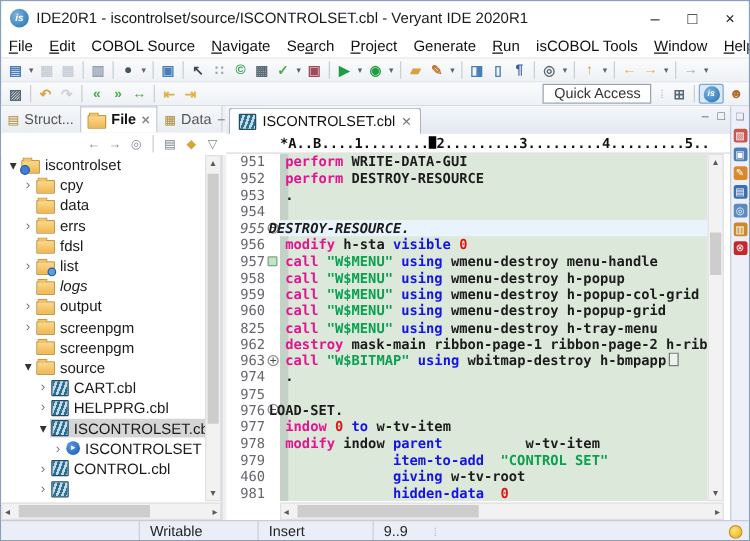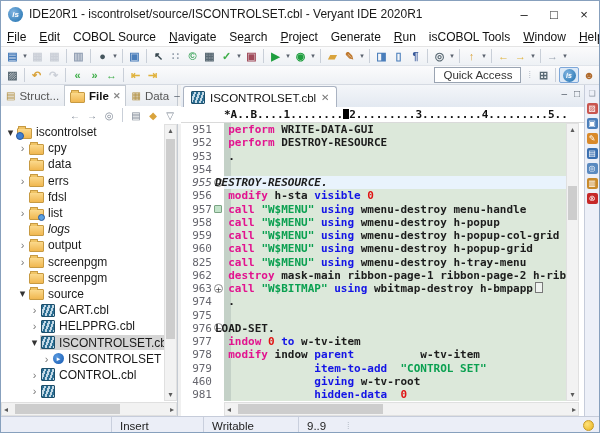--- a/index.html
+++ b/index.html
@@ -488,25 +488,25 @@
         <div class="strip-icon" style="background: rgb(217, 137, 42); color: rgb(255, 255, 255);">✎</div>
         <div class="strip-icon" style="background: rgb(58, 111, 176); color: rgb(255, 255, 255);">▤</div>
         <div class="strip-icon" style="background: rgb(90, 138, 192); color: rgb(255, 255, 255);">◎</div>
         <div class="strip-icon" style="background: rgb(201, 138, 42); color: rgb(255, 255, 255);">▥</div>
         <div class="strip-icon" style="background: rgb(198, 40, 40); color: rgb(255, 255, 255);">⊗</div>
       </div>
   </div>
 
   <div id="statusbar">
     <div class="scell" style="width:110px;border-left:none;"></div>
+    <div class="scell" style="width:95px;">
+        <span>Writable</span>
+      </div>
     <div class="scell" style="width:92px;">
         <span>Insert</span>
-      </div>
-    <div class="scell" style="width:95px;">
-        <span>Writable</span>
       </div>
     <div class="scell" style="width:46px;">
         <span>9..9</span>
       </div>
     <span class="grip">⁞</span>
     <div id="lightbulb"></div>
   </div>
 
 </div>
 

